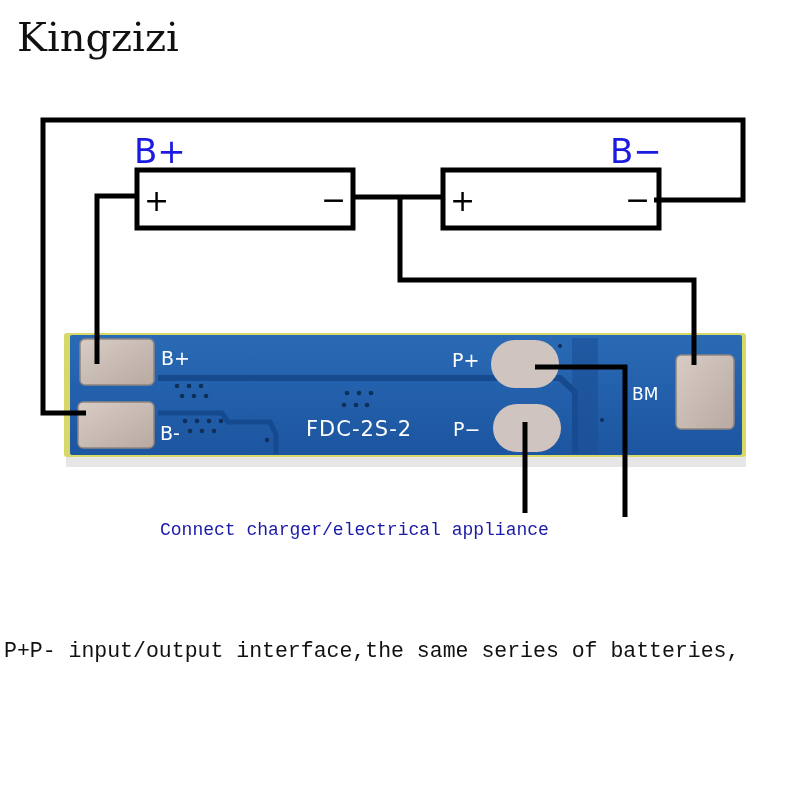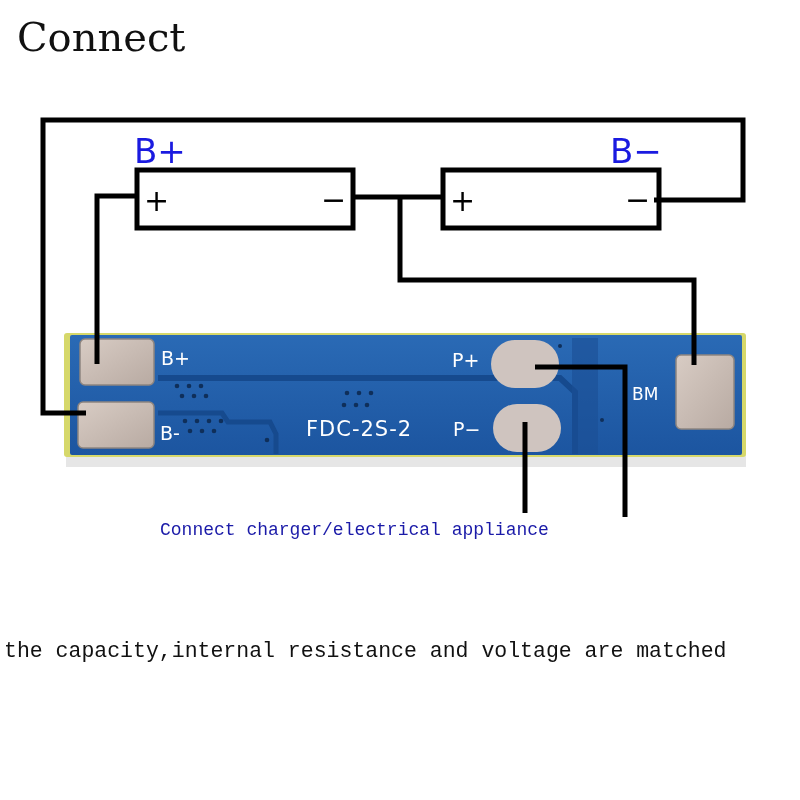--- a/index.html
+++ b/index.html
@@ -18,21 +18,21 @@
   .desc {
     position: absolute; left: 4px; top: 574px; width: 796px;
     font-family: "Liberation Mono", monospace; font-size: 21.5px; color: #111;
     line-height: 31px; white-space: pre;
   }
   .desc div { height: 31px; }
 </style>
 </head>
 <body>
 
-<div class="brand">Connect</div>
+<div class="brand">Kingzizi</div>
 
 <svg class="diagram" width="800" height="800" viewBox="0 0 800 800">
   <defs>
     <linearGradient id="pcbGrad" x1="0" y1="0" x2="0" y2="1">
       <stop offset="0" stop-color="#2a6ab5"></stop>
       <stop offset="1" stop-color="#1c55a0"></stop>
     </linearGradient>
     <linearGradient id="padGrad" x1="0" y1="0" x2="1" y2="1">
       <stop offset="0" stop-color="#d8ccc4"></stop>
       <stop offset="1" stop-color="#b8aaa2"></stop>
@@ -106,16 +106,16 @@
     <path d="M353 197 L443 197"></path>
     <path d="M400 197 L400 280 L694 280 L694 365"></path>
     <path d="M535 367 L625 367 L625 517"></path>
     <path d="M525 422 L525 513"></path>
   </g>
 </svg>
 
 <div class="caption">Connect charger/electrical appliance</div>
 
 <div class="desc">
-  <div>the capacity,internal resistance and voltage are matched</div>
+  <div>P+P- input/output interface,the same series of batteries,</div>
   
   
 </div>
 
 </body></html>

